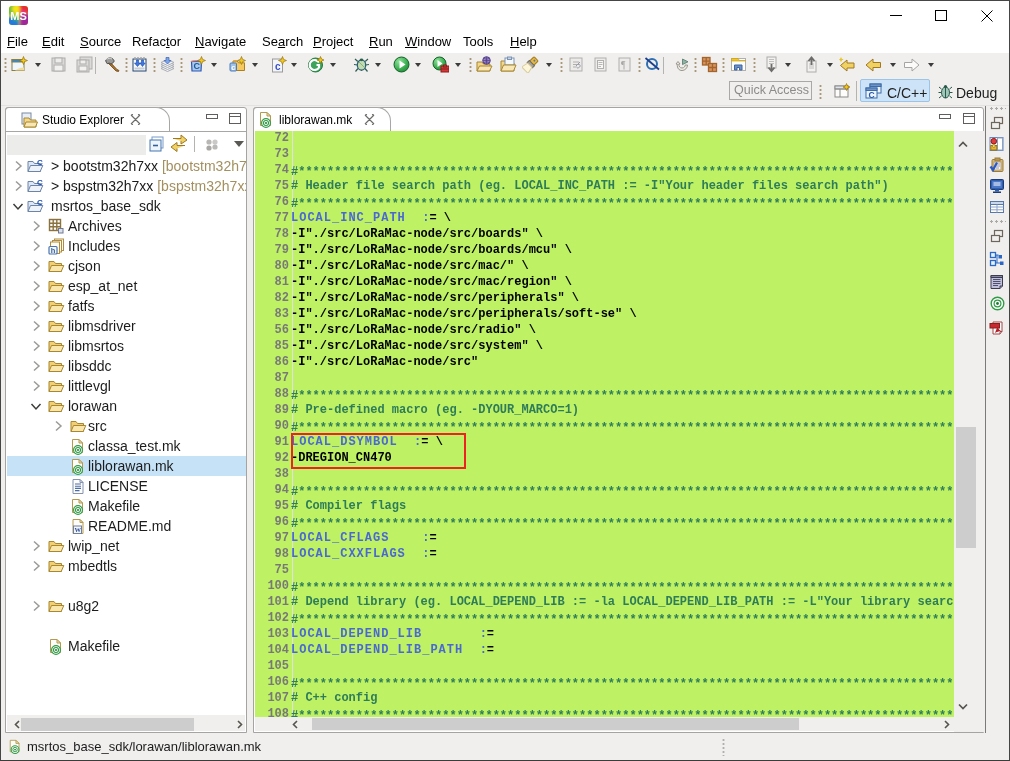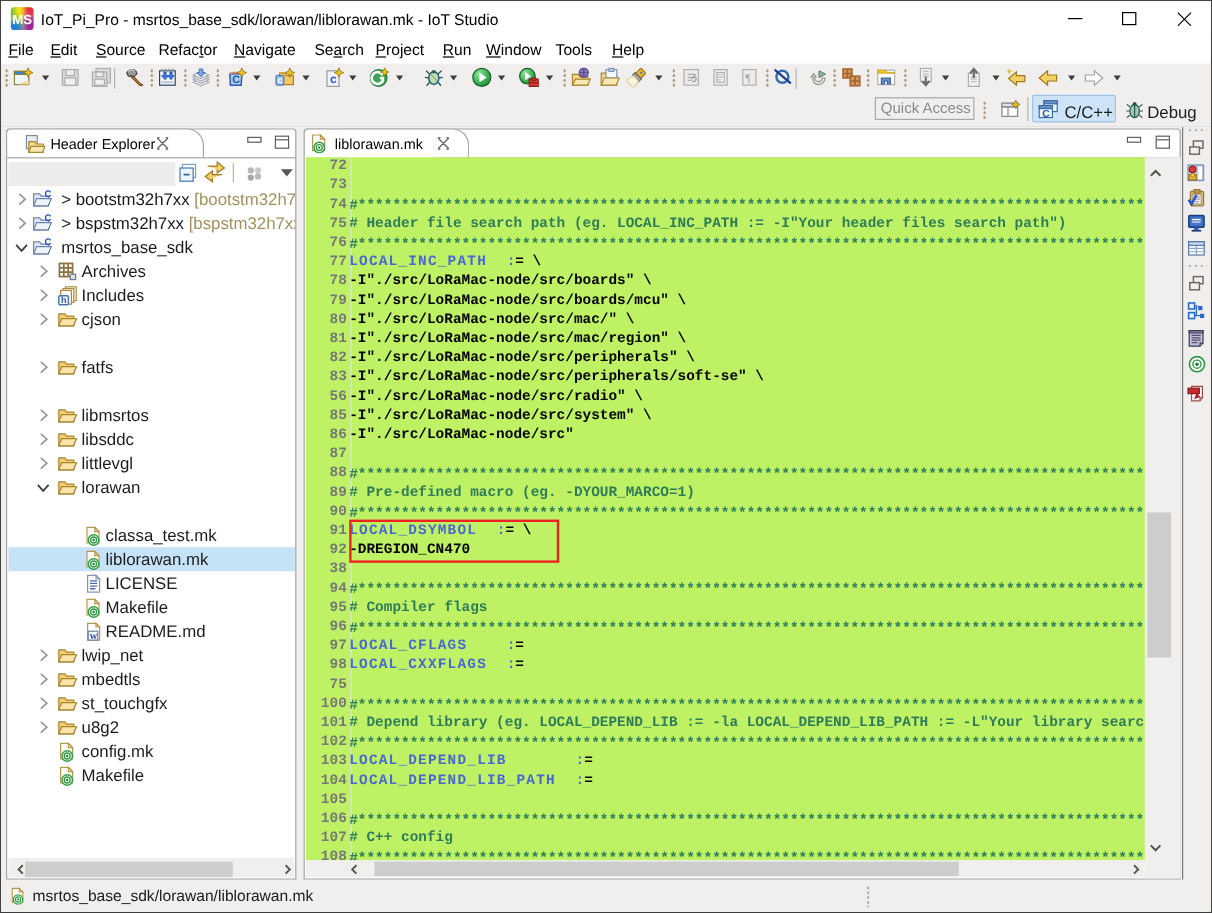--- a/index.html
+++ b/index.html
@@ -143,21 +143,20 @@
         <rect x="10" y="-3" width="12" height="10" fill="#e62e2e"></rect>
         <circle cx="7" cy="3" r="4" fill="#f5e616"></circle>
         <rect x="-3" y="11" width="13" height="11" fill="#2579dd"></rect>
         <rect x="11" y="8" width="11" height="14" fill="#a0289c"></rect>
         <circle cx="7" cy="12" r="3" fill="#35b44a"></circle>
         <rect x="12" y="4" width="4" height="4" fill="#e8308c"></rect>
       </g>
         </g>
       <text x="9.5" y="14" font-size="11" font-weight="bold" fill="#fff" text-anchor="middle" font-family="Liberation Sans">MS</text>
     </svg>
-    <div id="title-text" class="abs">IoT_Pi_Pro - msrtos_base_sdk/lorawan/liblorawan.mk - IoT Studio</div>
     <div class="abs winctl" style="left:889px;width:12px;height:1px;background:#000"></div>
     <div class="abs" style="left:934px;top:9px;width:12px;height:11px;border:1px solid #000"></div>
     <svg class="abs" style="left:980px;top:9px" width="12" height="12" viewBox="0 0 12 12">
       <path d="M0.5 0.5 L11.5 11.5 M11.5 0.5 L0.5 11.5" stroke="#000" stroke-width="1"></path>
     </svg>
   </div>
   <div id="menubar" class="abs">
     <span class="mi" style="left:6px"><u>F</u>ile</span>
     <span class="mi" style="left:41px"><u>E</u>dit</span>
     <span class="mi" style="left:79px"><u>S</u>ource</span>
@@ -383,21 +382,21 @@
     <span class="abs persp-label" style="left:955px;top:32px">Debug</span>
   </div>
   <div id="mainbg" class="abs"></div>
   <div id="leftpanel" class="abs">
     <div class="ptab" style="width:165px">
       <svg class="abs" style="left:15px;top:4px" width="17" height="17" viewBox="0 0 17 17">
           <rect x="1" y="1" width="9" height="11" fill="#e8eef8" stroke="#7a8aa0"></rect>
           <path d="M3 15 L3 6 L8 6 L9.5 8 L15 8 L15 15 Z" fill="#f3d78d" stroke="#a8872e"></path>
           <path d="M3 15 L5 10 L16.5 10 L14.5 15 Z" fill="#f8e7b4" stroke="#a8872e"></path>
         </svg>
-      <span class="abs" style="left:36px;top:5px;font-size:12px">Header Explorer</span>
+      <span class="abs" style="left:36px;top:5px;font-size:12px">Studio Explorer</span>
       <svg class="abs" style="left:124px;top:6px" width="11" height="11" viewBox="0 0 11 11">
           <path d="M1 1 L10 10 M10 1 L1 10 M1 1 L3 0.5 M10 1 L8 0.5 M1 10 L3 10.5 M10 10 L8 10.5" stroke="#6d6c6a" stroke-width="1.2" fill="none"></path>
         </svg>
     </div>
     <div class="abs" style="left:200px;top:6px;width:12px;height:5px;border:1px solid #5f5e5c"></div>
     <div class="abs" style="left:223px;top:5px;width:12px;height:11px;border:1px solid #5f5e5c">
         <div style="height:3px;border-bottom:1px solid #5f5e5c"></div>
       </div>
     <div class="tabrow-border" style="top:23px"></div>
 
@@ -468,29 +467,47 @@
         </div>
     <div class="trow" style="top:100px">
           <svg class="abs" style="left:22px;top:3px" width="14" height="14" viewBox="0 0 14 14">
             <path d="M5 2.5 L10 7 L5 11.5" fill="none" stroke="#9a9a98" stroke-width="1.5"></path>
           </svg>
           <svg class="abs" style="left:41px;top:2px" width="17" height="17" viewBox="0 0 17 17">
             <use href="#i-fold"></use>
           </svg>
           <span class="lbl" style="left:61px">cjson</span>
         </div>
+    <div class="trow" style="top:120px">
+          <svg class="abs" style="left:22px;top:3px" width="14" height="14" viewBox="0 0 14 14">
+            <path d="M5 2.5 L10 7 L5 11.5" fill="none" stroke="#9a9a98" stroke-width="1.5"></path>
+          </svg>
+          <svg class="abs" style="left:41px;top:2px" width="17" height="17" viewBox="0 0 17 17">
+            <use href="#i-fold"></use>
+          </svg>
+          <span class="lbl" style="left:61px">esp_at_net</span>
+        </div>
     <div class="trow" style="top:140px">
           <svg class="abs" style="left:22px;top:3px" width="14" height="14" viewBox="0 0 14 14">
             <path d="M5 2.5 L10 7 L5 11.5" fill="none" stroke="#9a9a98" stroke-width="1.5"></path>
           </svg>
           <svg class="abs" style="left:41px;top:2px" width="17" height="17" viewBox="0 0 17 17">
             <use href="#i-fold"></use>
           </svg>
           <span class="lbl" style="left:61px">fatfs</span>
         </div>
+    <div class="trow" style="top:160px">
+          <svg class="abs" style="left:22px;top:3px" width="14" height="14" viewBox="0 0 14 14">
+            <path d="M5 2.5 L10 7 L5 11.5" fill="none" stroke="#9a9a98" stroke-width="1.5"></path>
+          </svg>
+          <svg class="abs" style="left:41px;top:2px" width="17" height="17" viewBox="0 0 17 17">
+            <use href="#i-fold"></use>
+          </svg>
+          <span class="lbl" style="left:61px">libmsdriver</span>
+        </div>
     <div class="trow" style="top:180px">
           <svg class="abs" style="left:22px;top:3px" width="14" height="14" viewBox="0 0 14 14">
             <path d="M5 2.5 L10 7 L5 11.5" fill="none" stroke="#9a9a98" stroke-width="1.5"></path>
           </svg>
           <svg class="abs" style="left:41px;top:2px" width="17" height="17" viewBox="0 0 17 17">
             <use href="#i-fold"></use>
           </svg>
           <span class="lbl" style="left:61px">libmsrtos</span>
         </div>
     <div class="trow" style="top:200px">
@@ -512,20 +529,29 @@
           <span class="lbl" style="left:61px">lorawan</span>
         </div>
     <div class="trow" style="top:220px">
           <svg class="abs" style="left:22px;top:3px" width="14" height="14" viewBox="0 0 14 14">
             <path d="M5 2.5 L10 7 L5 11.5" fill="none" stroke="#9a9a98" stroke-width="1.5"></path>
           </svg>
           <svg class="abs" style="left:41px;top:2px" width="17" height="17" viewBox="0 0 17 17">
             <use href="#i-fold"></use>
           </svg>
           <span class="lbl" style="left:61px">littlevgl</span>
+        </div>
+    <div class="trow" style="top:260px">
+          <svg class="abs" style="left:44px;top:3px" width="14" height="14" viewBox="0 0 14 14">
+            <path d="M5 2.5 L10 7 L5 11.5" fill="none" stroke="#9a9a98" stroke-width="1.5"></path>
+          </svg>
+          <svg class="abs" style="left:63px;top:2px" width="17" height="17" viewBox="0 0 17 17">
+            <use href="#i-fold"></use>
+          </svg>
+          <span class="lbl" style="left:81px">src</span>
         </div>
     <div class="trow" style="top:280px">
           <svg class="abs" style="left:63px;top:2px" width="17" height="17" viewBox="0 0 17 17">
             <use href="#i-mkf"></use>
           </svg>
           <span class="lbl" style="left:81px">classa_test.mk</span>
         </div>
     <div class="trow" style="top:300px;background:#c5e2f7">
           <svg class="abs" style="left:63px;top:2px" width="17" height="17" viewBox="0 0 17 17">
             <use href="#i-mkf"></use>
@@ -561,43 +587,28 @@
         </div>
     <div class="trow" style="top:400px">
           <svg class="abs" style="left:22px;top:3px" width="14" height="14" viewBox="0 0 14 14">
             <path d="M5 2.5 L10 7 L5 11.5" fill="none" stroke="#9a9a98" stroke-width="1.5"></path>
           </svg>
           <svg class="abs" style="left:41px;top:2px" width="17" height="17" viewBox="0 0 17 17">
             <use href="#i-fold"></use>
           </svg>
           <span class="lbl" style="left:61px">mbedtls</span>
         </div>
-    <div class="trow" style="top:420px">
-          <svg class="abs" style="left:22px;top:3px" width="14" height="14" viewBox="0 0 14 14">
-            <path d="M5 2.5 L10 7 L5 11.5" fill="none" stroke="#9a9a98" stroke-width="1.5"></path>
-          </svg>
-          <svg class="abs" style="left:41px;top:2px" width="17" height="17" viewBox="0 0 17 17">
-            <use href="#i-fold"></use>
-          </svg>
-          <span class="lbl" style="left:61px">st_touchgfx</span>
-        </div>
     <div class="trow" style="top:440px">
           <svg class="abs" style="left:22px;top:3px" width="14" height="14" viewBox="0 0 14 14">
             <path d="M5 2.5 L10 7 L5 11.5" fill="none" stroke="#9a9a98" stroke-width="1.5"></path>
           </svg>
           <svg class="abs" style="left:41px;top:2px" width="17" height="17" viewBox="0 0 17 17">
             <use href="#i-fold"></use>
           </svg>
           <span class="lbl" style="left:61px">u8g2</span>
-        </div>
-    <div class="trow" style="top:460px">
-          <svg class="abs" style="left:41px;top:2px" width="17" height="17" viewBox="0 0 17 17">
-            <use href="#i-mkf"></use>
-          </svg>
-          <span class="lbl" style="left:61px">config.mk</span>
         </div>
     <div class="trow" style="top:480px">
           <svg class="abs" style="left:41px;top:2px" width="17" height="17" viewBox="0 0 17 17">
             <use href="#i-mkf"></use>
           </svg>
           <span class="lbl" style="left:61px">Makefile</span>
         </div>
     </div>
 
     <div class="sb-track" style="left:1px;top:607px;width:238px;height:16px"></div>

